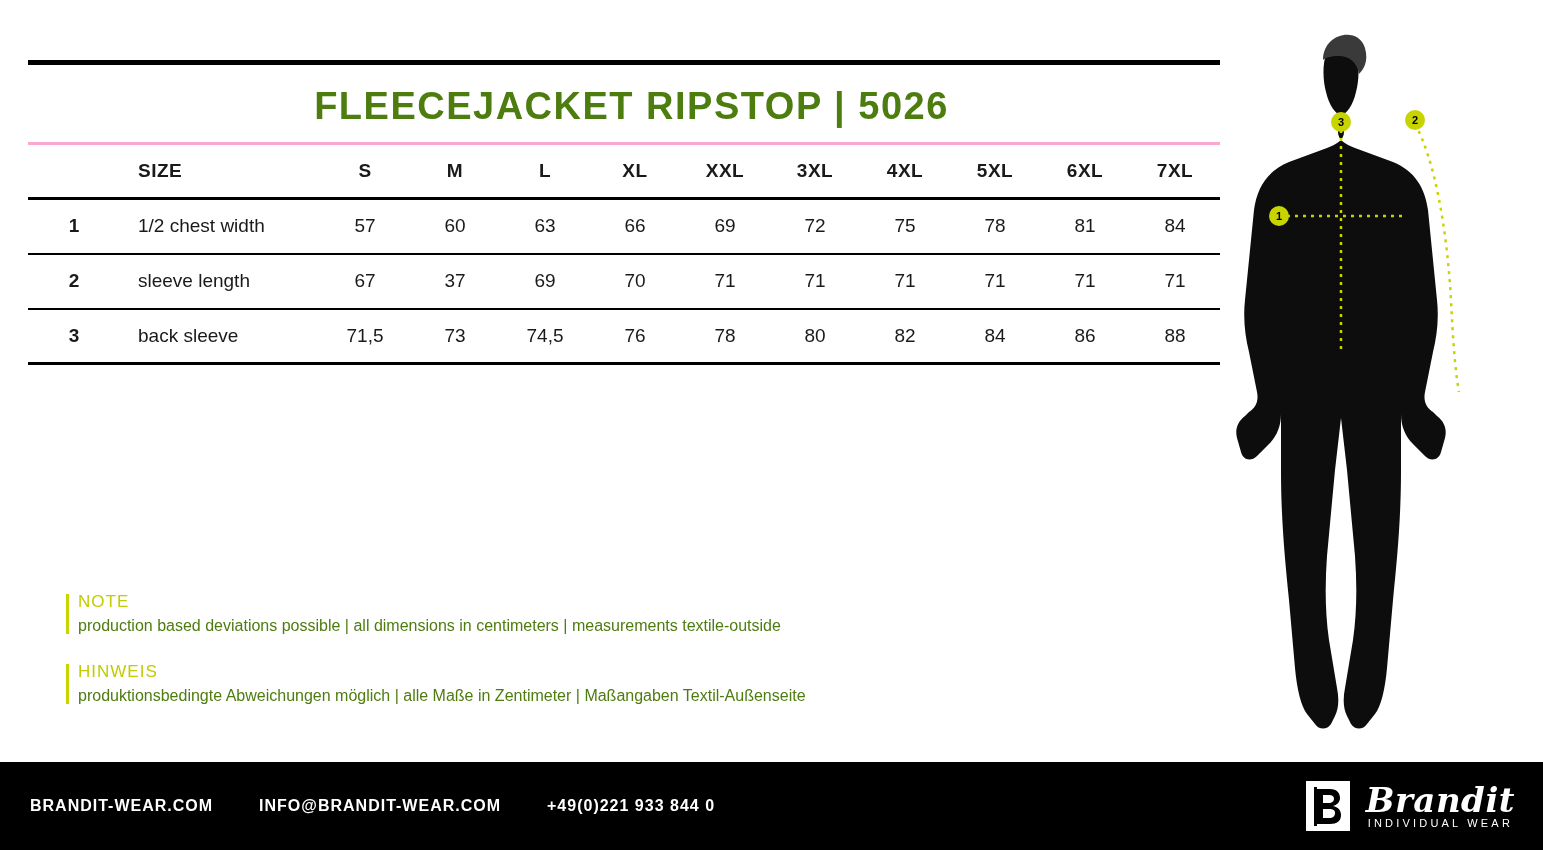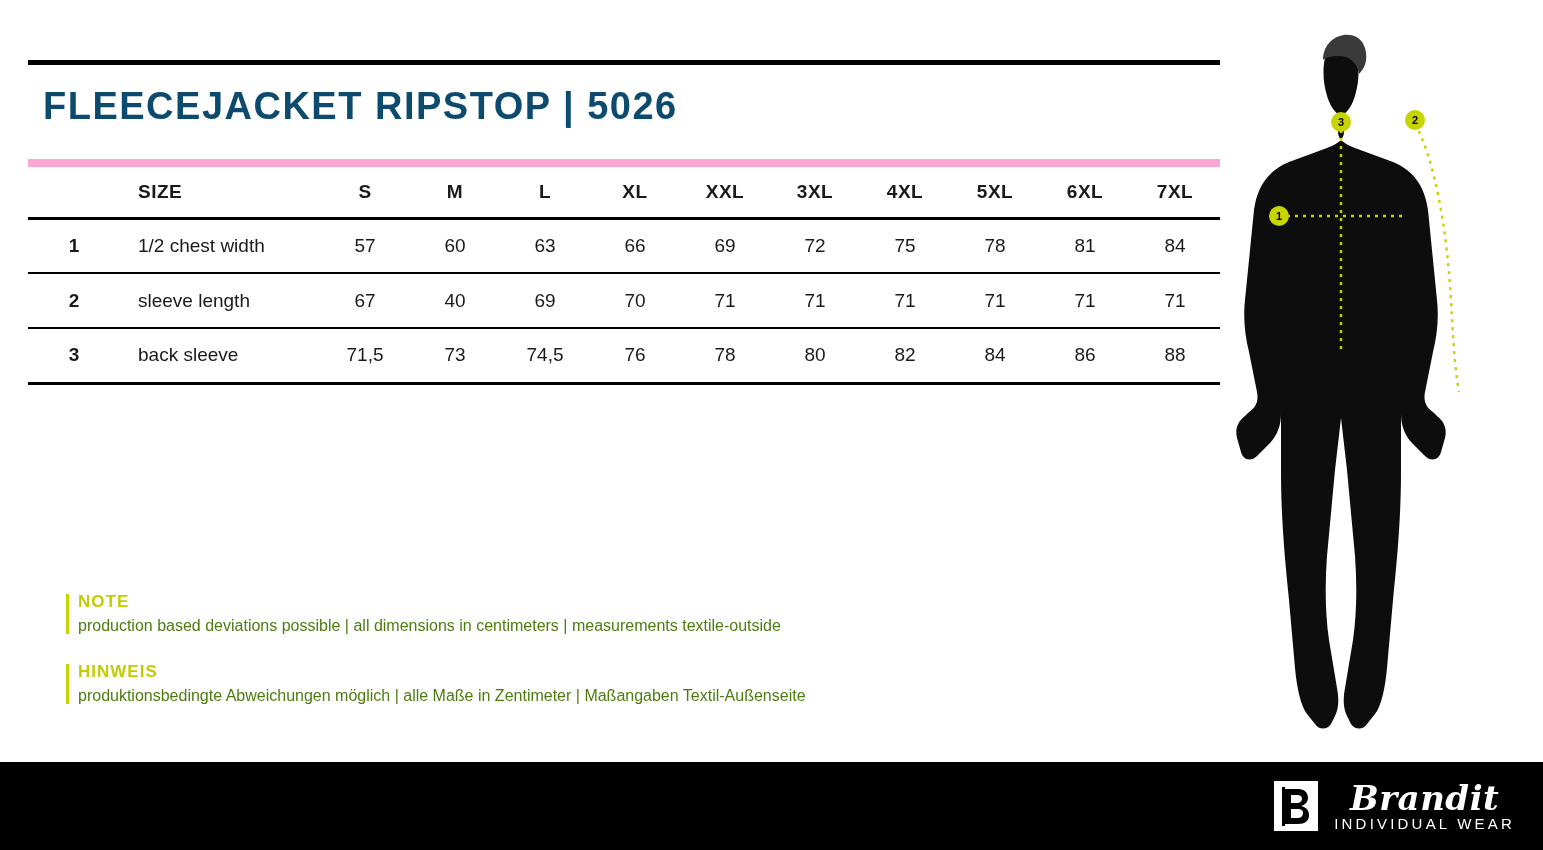--- a/index.html
+++ b/index.html
@@ -13,55 +13,56 @@
 
   
   .content {
     position: absolute; left: 28px; top: 60px; width: 1192px;
   }
   .title-rule-top {
     height: 5px; background: #000; width: 1192px;
   }
   .title {
     font-size: 38px; font-weight: bold; letter-spacing: 1.5px;
-    color: #0c4a6e; padding: 20px 0 31px 15px;
+    color: #4d7c0f; padding: 20px 0 14px 15px;
     font-family: "Liberation Sans", sans-serif;
+    text-align: center;
   }
   table.size-table {
     width: 1192px; border-collapse: collapse;
     table-layout: fixed;
   }
   table.size-table th, table.size-table td {
     text-align: center; font-size: 19px; color: #1a1a1a;
     padding: 0; height: 55px; vertical-align: middle;
   }
   table.size-table thead th {
     font-weight: bold; font-size: 19px; letter-spacing: 0.5px;
   }
-  table.size-table thead tr { border-top: 8px solid #f9a8d4; border-bottom: 3px solid #000; }
+  table.size-table thead tr { border-top: 3px solid #f9a8d4; border-bottom: 3px solid #000; }
   table.size-table tbody tr { border-bottom: 2px solid #000; }
   table.size-table tbody tr:last-child { border-bottom: 3px solid #000; }
   .col-idx { width: 92px; font-weight: bold; font-size: 20px; text-align: center; }
   .col-label { width: 200px; text-align: left !important; padding-left: 18px !important; font-size: 18px; }
   th.col-label { font-weight: bold; letter-spacing: 1px; }
   .col-size { width: 90px; }
 
   
   .notes {
     position: absolute; left: 38px; top: 592px; width: 1050px;
   }
   .note-block {
     position: relative; padding-left: 40px; margin-bottom: 26px;
   }
   .note-block .bar {
     position: absolute; left: 28px; top: 2px; bottom: 2px;
     width: 3px; background: #c8d400;
   }
   .note-head {
-    color: #c2cc00; font-size: 17px; font-weight: bold; letter-spacing: 1px;
+    color: #c2cc00; font-size: 17px; font-weight: normal; letter-spacing: 1px;
     margin-bottom: 4px;
   }
   .note-body { color: #4d7c0f; font-size: 16px; line-height: 1.25; }
 
   
   .figure-area {
     position: absolute; right: 0px; top: 0px; width: 320px; height: 760px;
   }
 
   
@@ -80,21 +81,21 @@
   }
   .brand-mark {
     width: 44px; height: 50px; position: relative;
   }
   .brand-text { display: flex; flex-direction: column; align-items: center; }
   .brand-script {
     font-family: "DejaVu Serif", serif; font-style: italic; font-size: 34px;
     font-weight: bold; letter-spacing: 0.5px; line-height: 1;
   }
   .brand-sub {
-    font-size: 15px; letter-spacing: 3.2px; 
+    font-size: 11px; letter-spacing: 3.2px; 
   }
 </style>
 </head>
 <body>
 
 <div class="page">
 
   <div class="content">
 
     <div class="title-rule-top"></div>
@@ -130,21 +131,21 @@
           <td class="col-size">72</td>
           <td class="col-size">75</td>
           <td class="col-size">78</td>
           <td class="col-size">81</td>
           <td class="col-size">84</td>
         </tr>
         <tr>
           <td class="col-idx">2</td>
           <td class="col-label">sleeve length</td>
           <td class="col-size">67</td>
-          <td class="col-size">40</td>
+          <td class="col-size">37</td>
           <td class="col-size">69</td>
           <td class="col-size">70</td>
           <td class="col-size">71</td>
           <td class="col-size">71</td>
           <td class="col-size">71</td>
           <td class="col-size">71</td>
           <td class="col-size">71</td>
           <td class="col-size">71</td>
         </tr>
         <tr>
@@ -215,20 +216,25 @@
         <text x="192" y="124" text-anchor="middle" font-size="11" font-weight="bold" fill="#000" font-family="Liberation Sans, sans-serif">2</text>
       </g>
       <g>
         <circle cx="118" cy="122" r="10" fill="#c8d400"></circle>
         <text x="118" y="126" text-anchor="middle" font-size="11" font-weight="bold" fill="#000" font-family="Liberation Sans, sans-serif">3</text>
       </g>
     </svg>
   </div>
 
   <div class="footer">
+    <div class="footer-left">
+      <span>BRANDIT-WEAR.COM</span>
+      <span>INFO@BRANDIT-WEAR.COM</span>
+      <span>+49(0)221 933 844 0</span>
+    </div>
     <div class="footer-right">
       <div class="brand-mark">
         <svg width="44" height="50" viewBox="0 0 44 50">
           <rect x="0" y="0" width="44" height="50" fill="#fff"></rect>
           <path d="M10 8 L24 8 C31 8 34 12 34 17 C34 21 31 24 27 25 C32 26 35 29 35 34 C35 40 31 43 24 43 L10 43 Z
                    M17 14 L17 22 L23 22 C26 22 28 20 28 18 C28 15 26 14 23 14 Z
                    M17 28 L17 37 L23 37 C27 37 29 35 29 32 C29 29 27 28 23 28 Z" fill="#000"></path>
           <rect x="8" y="6" width="3" height="39" fill="#000"></rect>
         </svg>
       </div>

